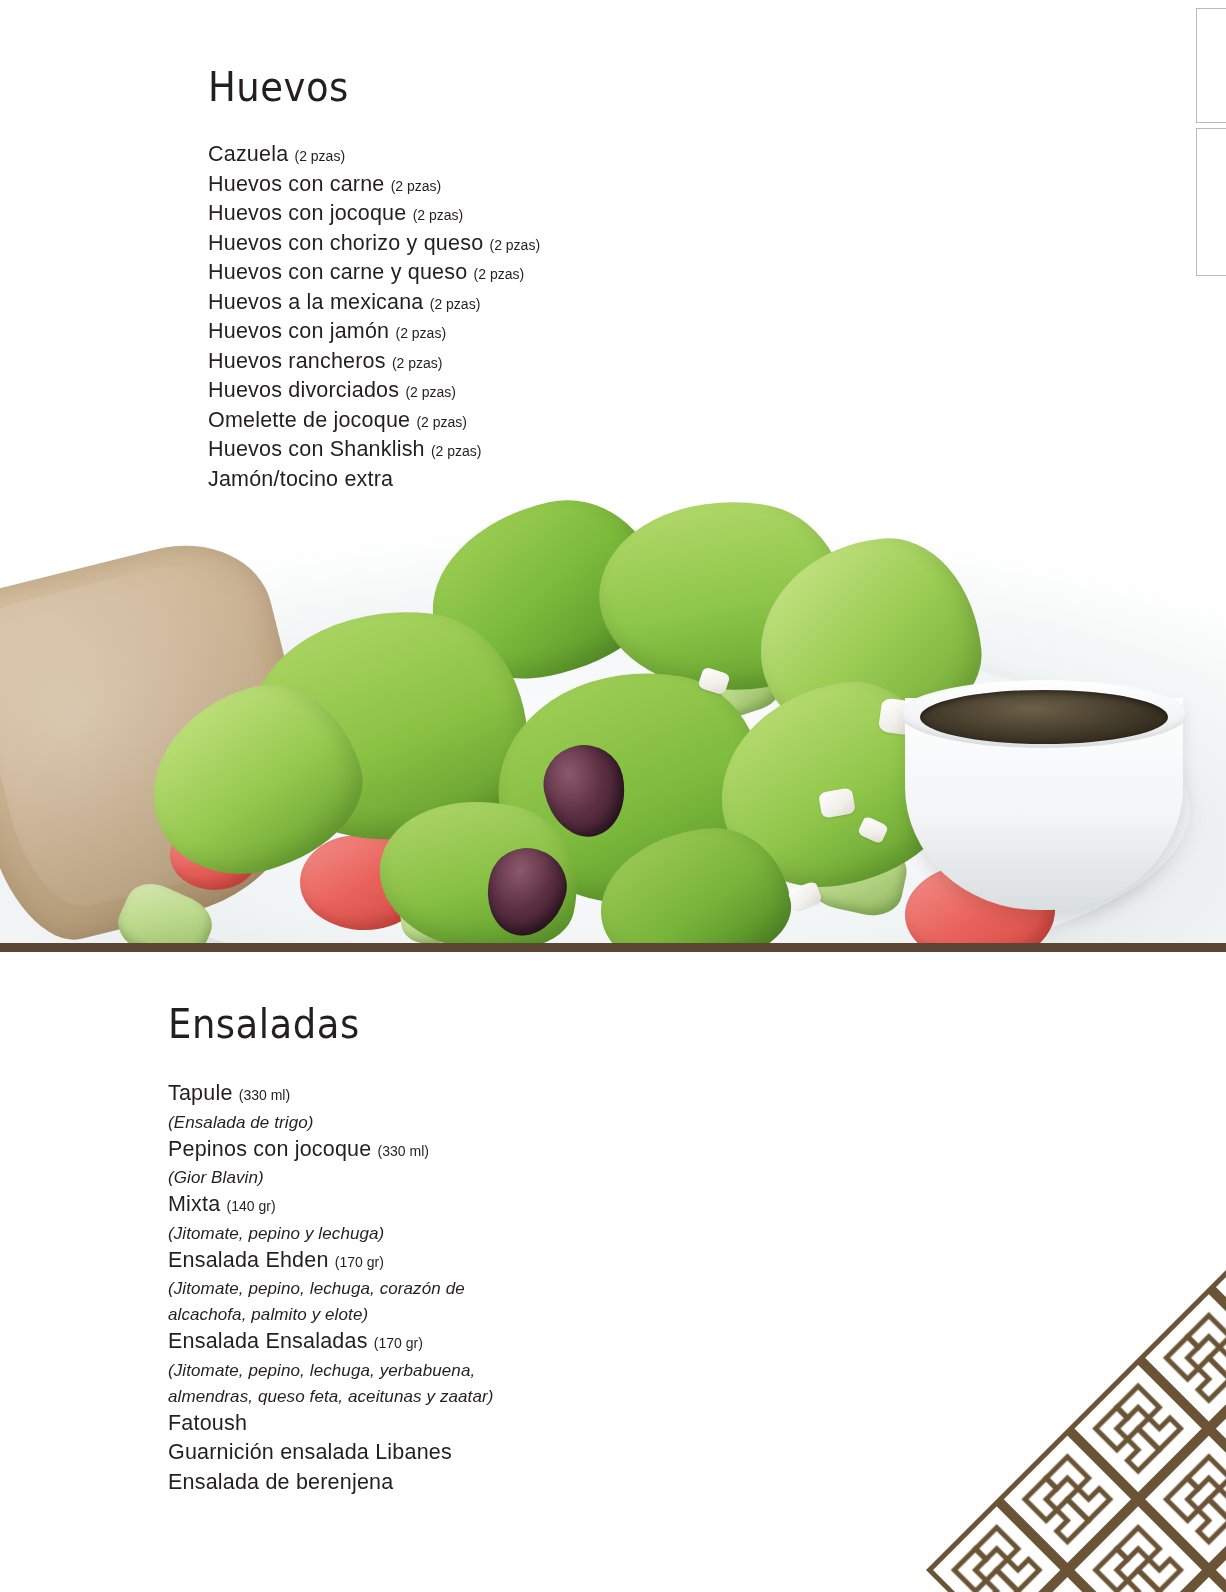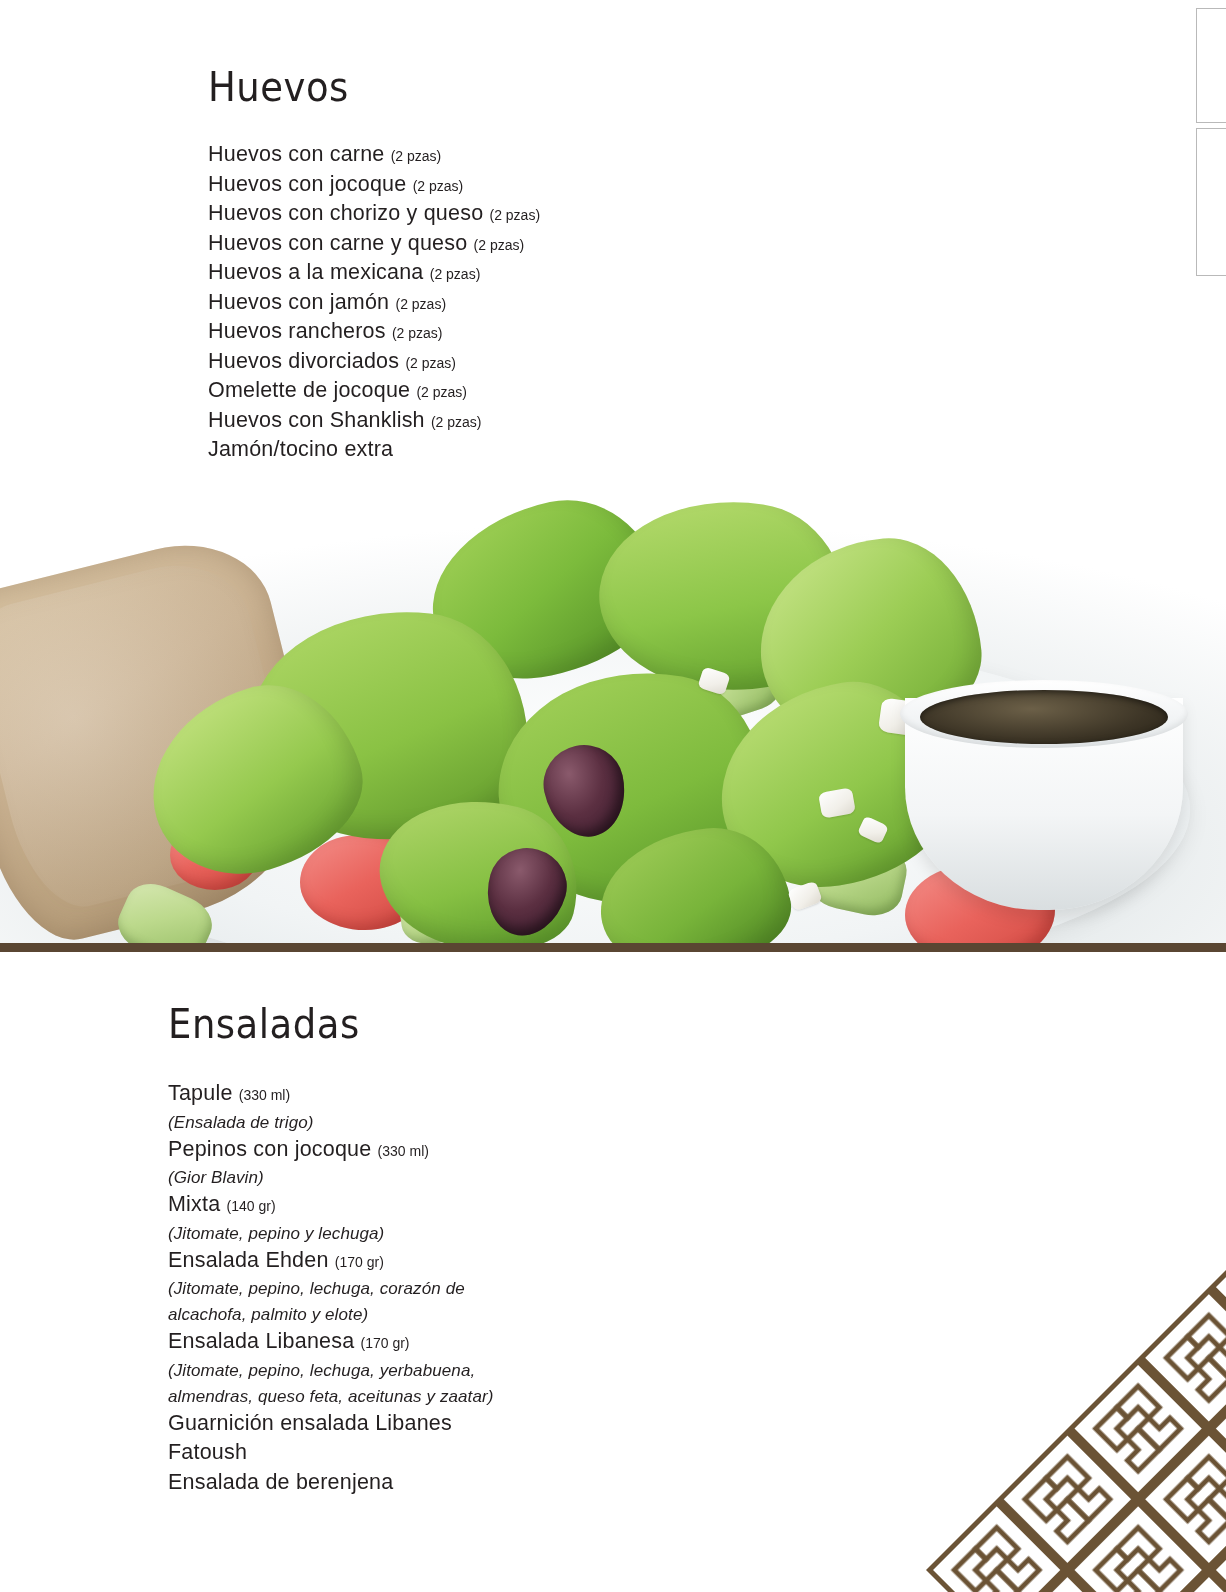--- a/index.html
+++ b/index.html
@@ -191,20 +191,24 @@
 </style>
 </head>
 <body>
 
 <div class="edge-mark m1"></div>
 <div class="edge-mark m2"></div>
 
 <div id="huevos-section">
   <div class="section-title">Huevos</div>
   <ul class="menu-list">
+    <li class="menu-item">
+      <span>Cazuela</span>
+      <span class="qty">(2 pzas)</span>
+    </li>
     <li class="menu-item">
       <span>Huevos con carne</span>
       <span class="qty">(2 pzas)</span>
     </li>
     <li class="menu-item">
       <span>Huevos con jocoque</span>
       <span class="qty">(2 pzas)</span>
     </li>
     <li class="menu-item">
       <span>Huevos con chorizo y queso</span>
@@ -311,34 +315,34 @@
     </li>
     <li>
       <div class="menu-item">
         <span>Ensalada Ehden</span>
         <span class="qty">(170 gr)</span>
       </div>
       <div class="menu-desc" style="max-width:330px;">(Jitomate, pepino, lechuga, corazón de alcachofa, palmito y elote)</div>
     </li>
     <li>
       <div class="menu-item">
-        <span>Ensalada Libanesa</span>
+        <span>Ensalada Ensaladas</span>
         <span class="qty">(170 gr)</span>
       </div>
       <div class="menu-desc" style="max-width:330px;">(Jitomate, pepino, lechuga, yerbabuena, almendras, queso feta, aceitunas y zaatar)</div>
     </li>
     <li>
       <div class="menu-item">
+        <span>Fatoush</span>
+        <span class="qty"></span>
+      </div>
+    </li>
+    <li>
+      <div class="menu-item">
         <span>Guarnición ensalada Libanes</span>
-        <span class="qty"></span>
-      </div>
-    </li>
-    <li>
-      <div class="menu-item">
-        <span>Fatoush</span>
         <span class="qty"></span>
       </div>
     </li>
     <li>
       <div class="menu-item">
         <span>Ensalada de berenjena</span>
         <span class="qty"></span>
       </div>
     </li>
   </ul>

